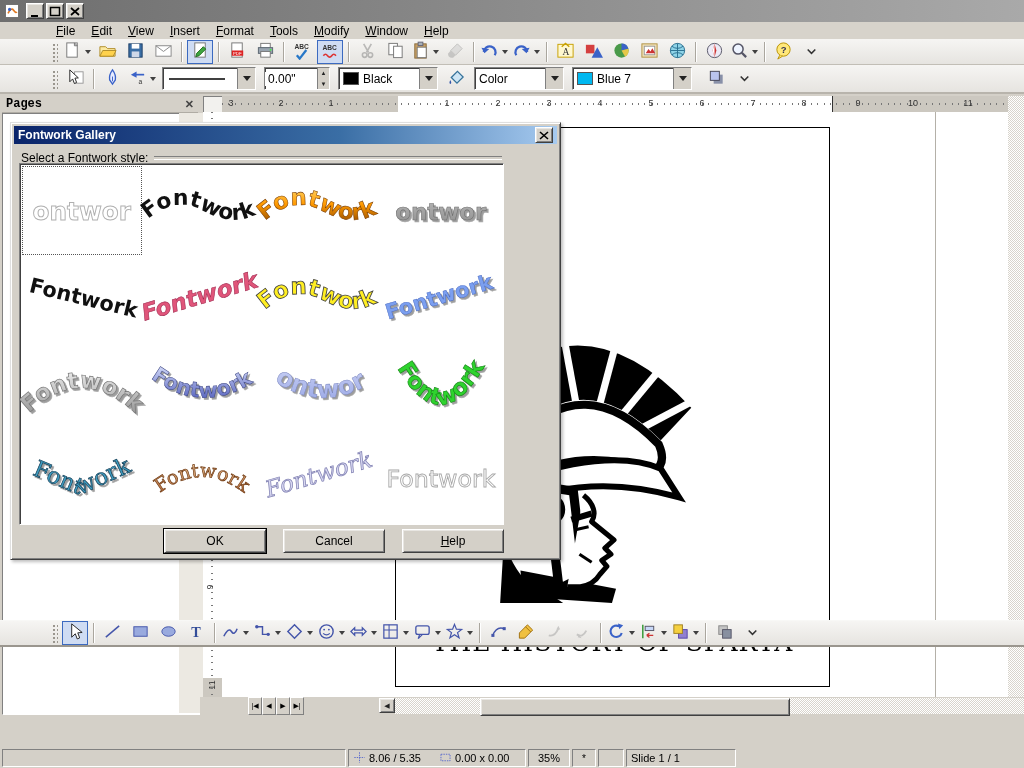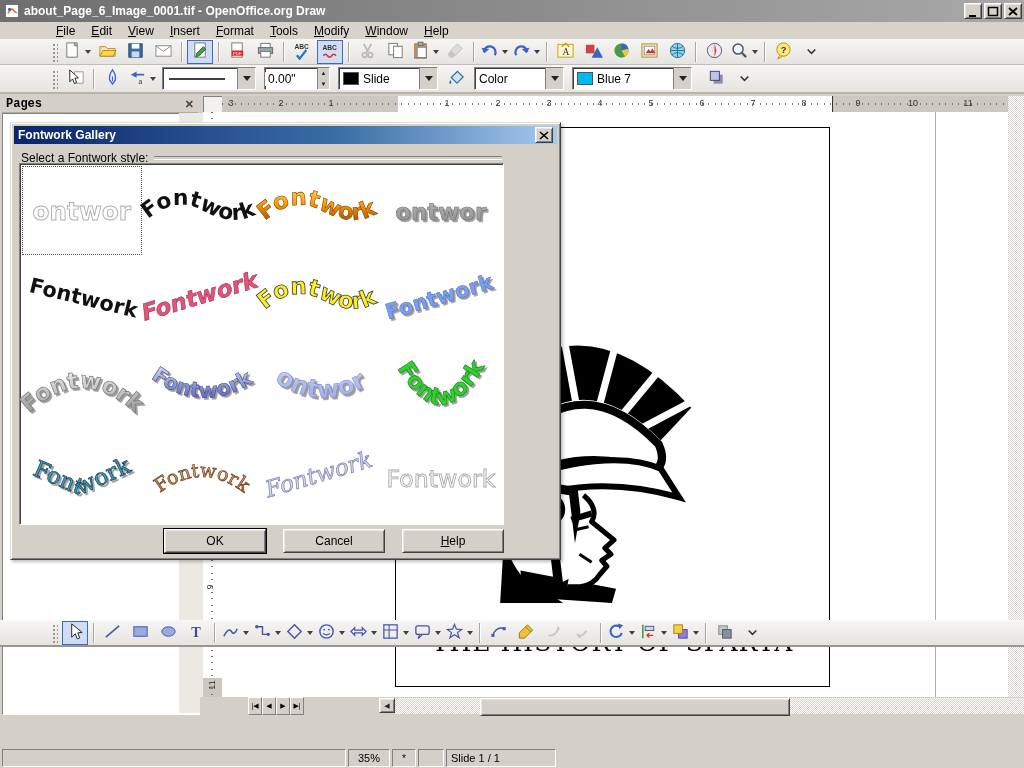--- a/index.html
+++ b/index.html
@@ -146,21 +146,20 @@
 </svg>
 
 <div id="titlebar" class="abs">
   <span class="ticon">
     <svg viewBox="0 0 20 20">
         <rect x="2" y="2" width="16" height="16" fill="#fff" stroke="#666"></rect>
         <path d="M5,13 q4,-8 7,-4 t4,2" fill="none" stroke="#e07820" stroke-width="2"></path>
         <circle cx="7" cy="8" r="2" fill="#3a62c8"></circle>
       </svg>
   </span>
-  <span class="ttext">about_Page_6_Image_0001.tif - OpenOffice.org Draw</span>
   <span id="win-controls" style="display:flex">
       <span class="winbtn raised">
         <svg viewBox="0 0 12 11">
           <path d="M2,10 h7" stroke="#000" stroke-width="2"></path>
         </svg>
       </span>
       <span class="winbtn raised">
         <svg viewBox="0 0 12 11">
           <rect x="1.5" y="1.5" width="9" height="8" fill="none" stroke="#000" stroke-width="1.5"></rect>
         </svg>
@@ -394,21 +393,21 @@
   <span class="combo" style="width:64px">
     <input style="border: none; width: 100%; font-size: 12px; padding: 0px 3px; outline: none; font-family: inherit;" value="0.00&quot;">
     <span class="spin">
         <div>▲</div>
         <div>▼</div>
       </span>
   </span>
   <span class="combo" style="width:98px">
     <span class="cval">
       <span class="swatch" id="line-swatch" style="background: rgb(0, 0, 0);"></span>
-      <span>Slide</span>
+      <span>Black</span>
     </span>
     <span class="cbtn">
         <i></i>
       </span>
   </span>
   <span class="tbtn">
       <span><svg viewBox="0 0 20 20" width="15" height="15">
           <path d="M4.5,10 l6.5,-6.5 6,6 -6.5,6.5 z" fill="#cfe6f5" stroke="#35729a" stroke-width="1.3"></path>
           <path d="M3.5,12.5 q-1.8,3.2 0,4.4 q1.9,-1.2 0,-4.4" fill="#35a"></path>
         </svg></span>
@@ -666,20 +665,31 @@
     </span>
     <span class="tbtn">
       <span><svg viewBox="0 0 20 20" width="19" height="19">
           <path d="M6,9 l4,4 4,-4" fill="none" stroke="#333" stroke-width="1.6"></path>
         </svg></span>
     </span>
   </div>
 
 <div id="statusbar" class="abs">
   <span class="scell" style="width:334px"></span>
+  <span class="scell" style="width:168px">
+    <span><svg viewBox="0 0 20 20" width="15" height="15">
+          <path d="M2,10 h16 M10,2 v16" stroke="#5566cc" stroke-width="1.4" stroke-dasharray="2.2,1.6"></path>
+        </svg></span>
+    <span>8.06 / 5.35</span>
+    <span style="width:12px"></span>
+    <span><svg viewBox="0 0 20 20" width="15" height="15">
+          <rect x="3" y="5" width="14" height="10" fill="none" stroke="#5566cc" stroke-width="1.4" stroke-dasharray="2.2,1.6"></rect>
+        </svg></span>
+    <span>0.00 x 0.00</span>
+  </span>
   <span class="scell" style="width:32px;justify-content:center">
     <span>35%</span>
   </span>
   <span class="scell" style="width:14px;justify-content:center">
     <span style="font-size:10px">*</span>
   </span>
   <span class="scell" style="width:16px"></span>
   <span class="scell" style="width:100px">
     <span>Slide 1 / 1</span>
   </span>

